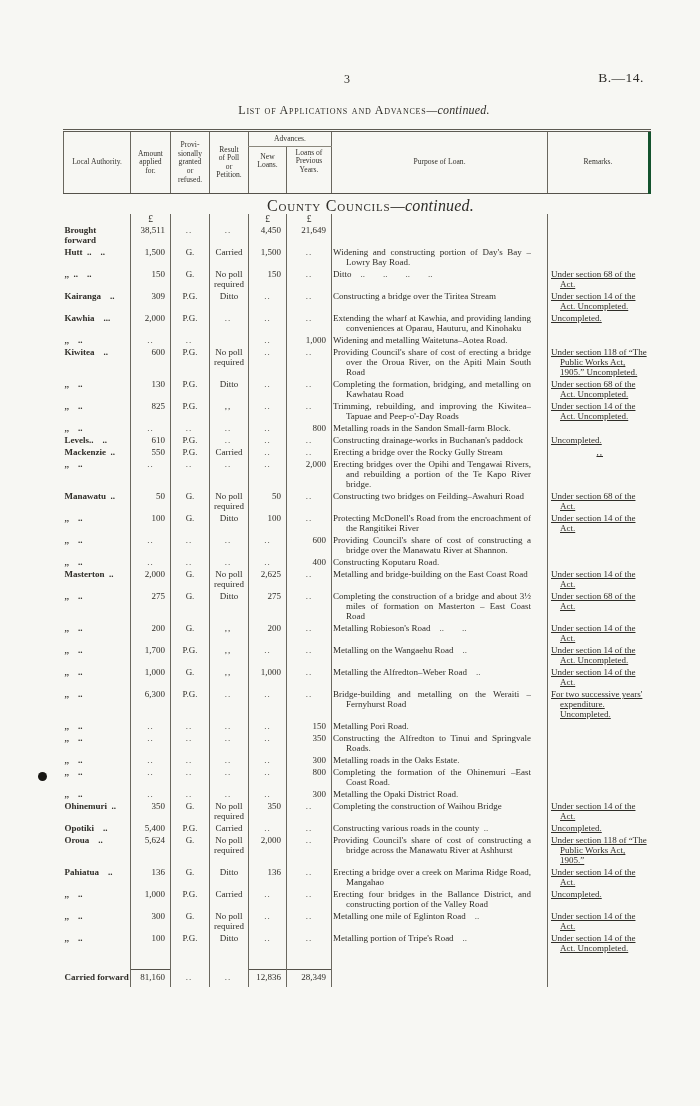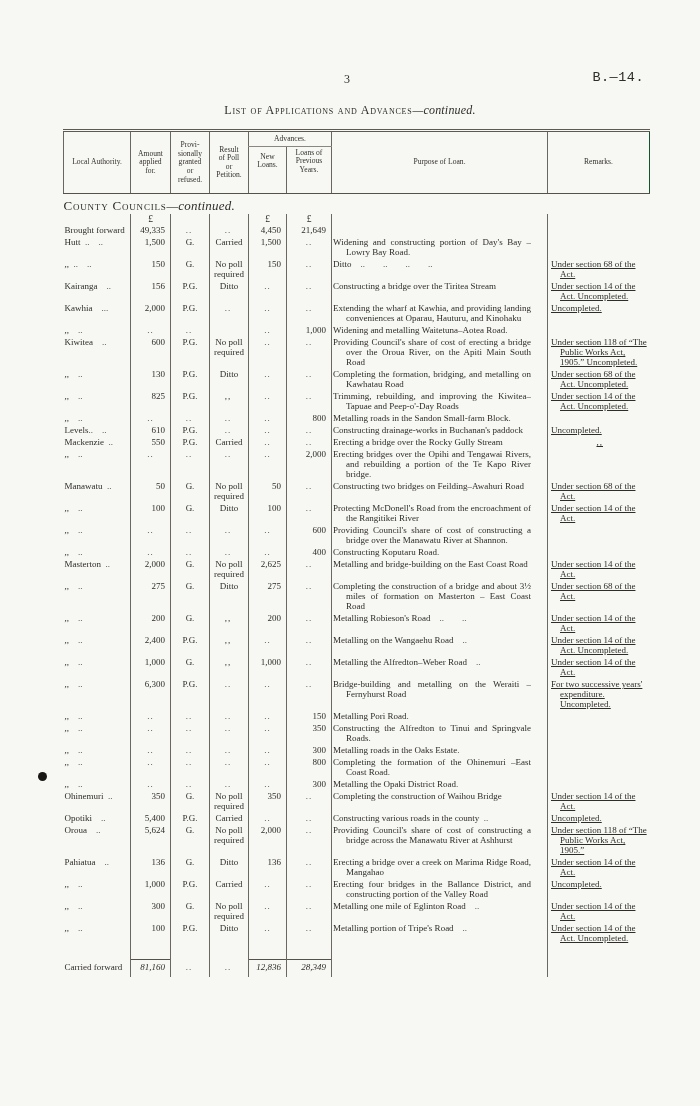--- a/index.html
+++ b/index.html
@@ -7,56 +7,56 @@
     width:700px;height:1106px;position:relative;overflow:hidden;
     background:#f7f7f3;
     font-family:"Liberation Serif","DejaVu Serif",serif;
     color:#2f2d28;
   }
   .page-number{
     position:absolute;top:72px;left:0;width:694px;text-align:center;
     font-size:12px;
   }
   .doc-ref{
-    position:absolute;top:70px;right:56px;font-size:13.5px;letter-spacing:.5px;font-family:Liberation Mono, monospace;
+    position:absolute;top:70px;right:56px;font-size:13.5px;letter-spacing:.5px;
   }
   .doc-title{
     position:absolute;top:103px;left:0;width:700px;text-align:center;
     font-size:12px;letter-spacing:.6px;
   }
-  .sc{font-variant:small-caps;letter-spacing:.8px;}
+  .sc{font-variant:small-caps;letter-spacing:.8px;margin-left:28px;}
   .it{font-style:italic;letter-spacing:.2px;}
   .table-wrap{position:absolute;left:63px;top:129px;width:586px;}
   table{width:586px;border-collapse:collapse;table-layout:fixed;font-size:9px;line-height:10px;}
   col.w0{width:67px}col.w1{width:40px}col.w2{width:39px}col.w3{width:39px}
   col.w4{width:38px}col.w5{width:45px}col.w6{width:216px}col.w7{width:102px}
   thead th{
     font-weight:normal;font-size:7.6px;line-height:8.6px;text-align:center;vertical-align:middle;
     border-top:3px double #5d5a52;border-bottom:1.4px solid #55524a;
     padding:2px 6px;color:#33312c;
   }
   thead th.bl{border-left:1px solid #6a675e;}
   thead th.first{border-left:1px solid #6a675e;}
-  thead th.last{border-right:1px solid #14532d;font-family:Liberation Serif, serif;}
+  thead th.last{border-right:3px solid #14532d;font-family:Liberation Serif, serif;}
   thead th.adv{border-bottom:1px solid #8a877c;padding:3px 1px 2px;}
   thead tr.sub th{border-top:none;padding:2px 1px 19px;}
   tbody td{vertical-align:top;padding:0 3px 2px 3px;}
   tbody td.bl{border-left:1px solid #6b685f;}
-  td.c0{padding:0 0 2px 1px;}
+  td.c0{padding:0 0 2px 1px;font-weight:bold;}
   td.c1,td.c4,td.c5{text-align:right;padding-right:5px;}
   td.c2,td.c3{text-align:center;padding-left:1px;padding-right:1px;}
   td.dots{text-align:center;letter-spacing:1px;padding-right:3px;}
   td.c6{text-align:justify;padding-left:14px;text-indent:-13px;padding-right:16px;}
   td.c7{padding-left:12px;text-indent:-9px;padding-right:1px;text-decoration:underline;}
   tr.section-row td{
-    padding:6px 0 3px;font-size:13px;line-height:11px;
+    text-align:center;padding:6px 0 3px;font-size:16px;line-height:11px;
   }
   tr.currency-row td{padding:0 0 1px;text-align:center;font-size:9.5px;}
   tr.spacer-row td{height:14px;padding:0;}
-  td.tot{border-top:1px solid #55524a;padding-top:2px;font-style:italic;}
+  td.tot{border-top:1px solid #55524a;padding-top:2px;}
   tr.total-row td{padding-bottom:5px;padding-top:2px;margin-top:44px;}
   .margin-dot{
     position:absolute;left:38px;top:772px;width:9px;height:9px;border-radius:50%;
     background:#181713;
   }
 </style>
 </head>
 <body>
 
 <div class="page-number">3</div>
@@ -102,21 +102,21 @@
           <td class="c1 bl">£</td>
           <td class="c2 bl"></td>
           <td class="c3 bl"></td>
           <td class="c4 bl">£</td>
           <td class="c5 bl">£</td>
           <td class="c6 bl"></td>
           <td class="c7 bl"></td>
         </tr>
         <tr>
           <td class="c0">Brought forward</td>
-          <td class="c1 bl">49,335</td>
+          <td class="c1 bl">38,511</td>
           <td class="c2 bl dots">..</td>
           <td class="c3 bl dots">..</td>
           <td class="c4 bl">4,450</td>
           <td class="c5 bl">21,649</td>
           <td class="c6 bl"></td>
           <td class="c7 bl"></td>
         </tr>
         <tr>
           <td class="c0">Hutt .. ..</td>
           <td class="c1 bl">1,500</td>
@@ -132,21 +132,21 @@
           <td class="c1 bl">150</td>
           <td class="c2 bl">G.</td>
           <td class="c3 bl">No poll required</td>
           <td class="c4 bl">150</td>
           <td class="c5 bl dots">..</td>
           <td class="c6 bl">Ditto ..  ..  ..  ..</td>
           <td class="c7 bl">Under section 68 of the Act.</td>
         </tr>
         <tr>
           <td class="c0">Kairanga ..</td>
-          <td class="c1 bl">156</td>
+          <td class="c1 bl">309</td>
           <td class="c2 bl">P.G.</td>
           <td class="c3 bl">Ditto</td>
           <td class="c4 bl dots">..</td>
           <td class="c5 bl dots">..</td>
           <td class="c6 bl">Constructing a bridge over the Tiritea Stream</td>
           <td class="c7 bl">Under section 14 of the Act. Uncompleted.</td>
         </tr>
         <tr>
           <td class="c0">Kawhia ...</td>
           <td class="c1 bl">2,000</td>
@@ -302,21 +302,21 @@
           <td class="c1 bl">200</td>
           <td class="c2 bl">G.</td>
           <td class="c3 bl dots">,,</td>
           <td class="c4 bl">200</td>
           <td class="c5 bl dots">..</td>
           <td class="c6 bl">Metalling Robieson's Road ..  ..</td>
           <td class="c7 bl">Under section 14 of the Act.</td>
         </tr>
         <tr>
           <td class="c0">,, ..</td>
-          <td class="c1 bl">2,400</td>
+          <td class="c1 bl">1,700</td>
           <td class="c2 bl">P.G.</td>
           <td class="c3 bl dots">,,</td>
           <td class="c4 bl dots">..</td>
           <td class="c5 bl dots">..</td>
           <td class="c6 bl">Metalling on the Wangaehu Road ..</td>
           <td class="c7 bl">Under section 14 of the Act. Uncompleted.</td>
         </tr>
         <tr>
           <td class="c0">,, ..</td>
           <td class="c1 bl">1,000</td>

